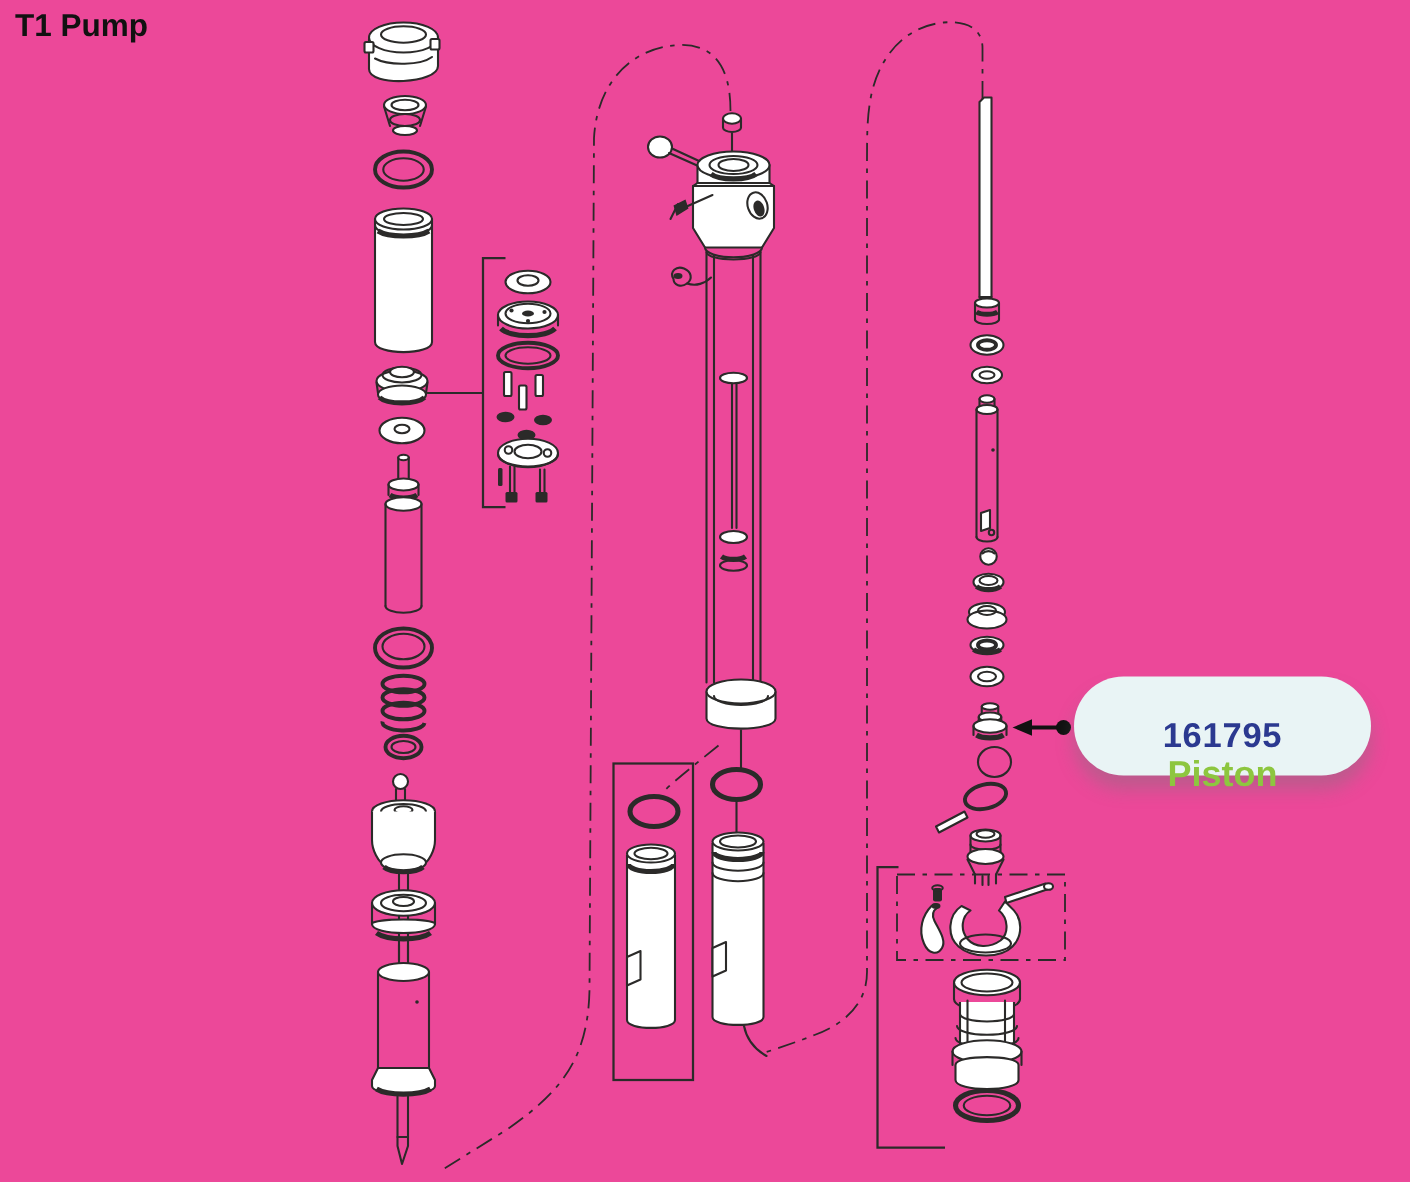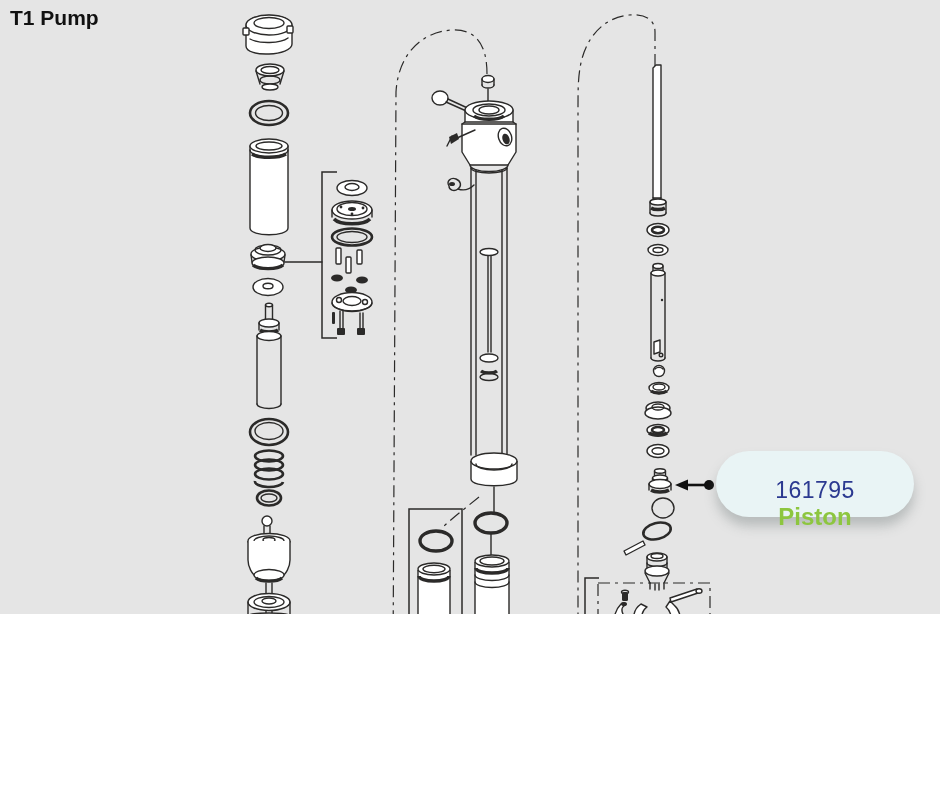--- a/index.html
+++ b/index.html
@@ -1,35 +1,35 @@
 <!DOCTYPE html>
 <html style="--c-num: #2b3990; --c-name: #8dc63f; --c-badge: #e9f4f5; --c-line: #2b2a29;"><head>
 <meta charset="utf-8">
 <style>
   :root{
     --c-num:#2b3990; --c-name:#8dc63f; --c-badge:#e9f4f5; --c-line:#2b2a29;
   }
   html,body{margin:0;padding:0;background:#ffffff;}
-  #stage{position:relative;width:940px;height:614px;background:#e5e5e5;overflow:hidden;
+  #stage{position:relative;width:940px;height:788px;background:#ec4899;overflow:hidden;
          font-family:"Liberation Sans", sans-serif;}
   #title{position:absolute;left:10px;top:6px;font-size:21px;font-weight:bold;color:#111;
          letter-spacing:0px;}
   svg{position:absolute;left:0;top:0;}
   .ln{fill:none;stroke:var(--c-line);stroke-width:1.4;stroke-linecap:round;stroke-linejoin:round;}
   .fw{fill:#ffffff;stroke:var(--c-line);stroke-width:1.4;stroke-linejoin:round;}
   .dk{fill:var(--c-line);stroke:none;}
   .thk{fill:none;stroke:var(--c-line);stroke-width:2.6;}
   .th3{fill:none;stroke:var(--c-line);stroke-width:3.4;}
   .cl{fill:none;stroke:var(--c-line);stroke-width:1.2;stroke-dasharray:12 5 3 5;}
   .bx{fill:none;stroke:var(--c-line);stroke-width:1.5;}
   #badge{position:absolute;left:716px;top:451px;width:198px;height:66px;border-radius:34px;
          background:var(--c-badge);box-shadow:0 9px 12px rgba(110,120,120,.38);
          display:flex;flex-direction:column;align-items:center;justify-content:center;
          cursor:pointer;}
-  #badge .num{font-size:23px;font-weight:normal;color:var(--c-num);letter-spacing:.5px;line-height:1.15;margin-top:40px;}
+  #badge .num{font-size:23px;font-weight:bold;color:var(--c-num);letter-spacing:.5px;line-height:1.15;margin-top:40px;}
   #badge .nam{font-size:24px;font-weight:bold;color:var(--c-name);line-height:1.15;}
 </style>
 </head>
 <body>
 
 <div id="stage">
 
   <div id="title">T1 Pump</div>
 
   <svg width="940" height="788" viewBox="0 0 940 788">

